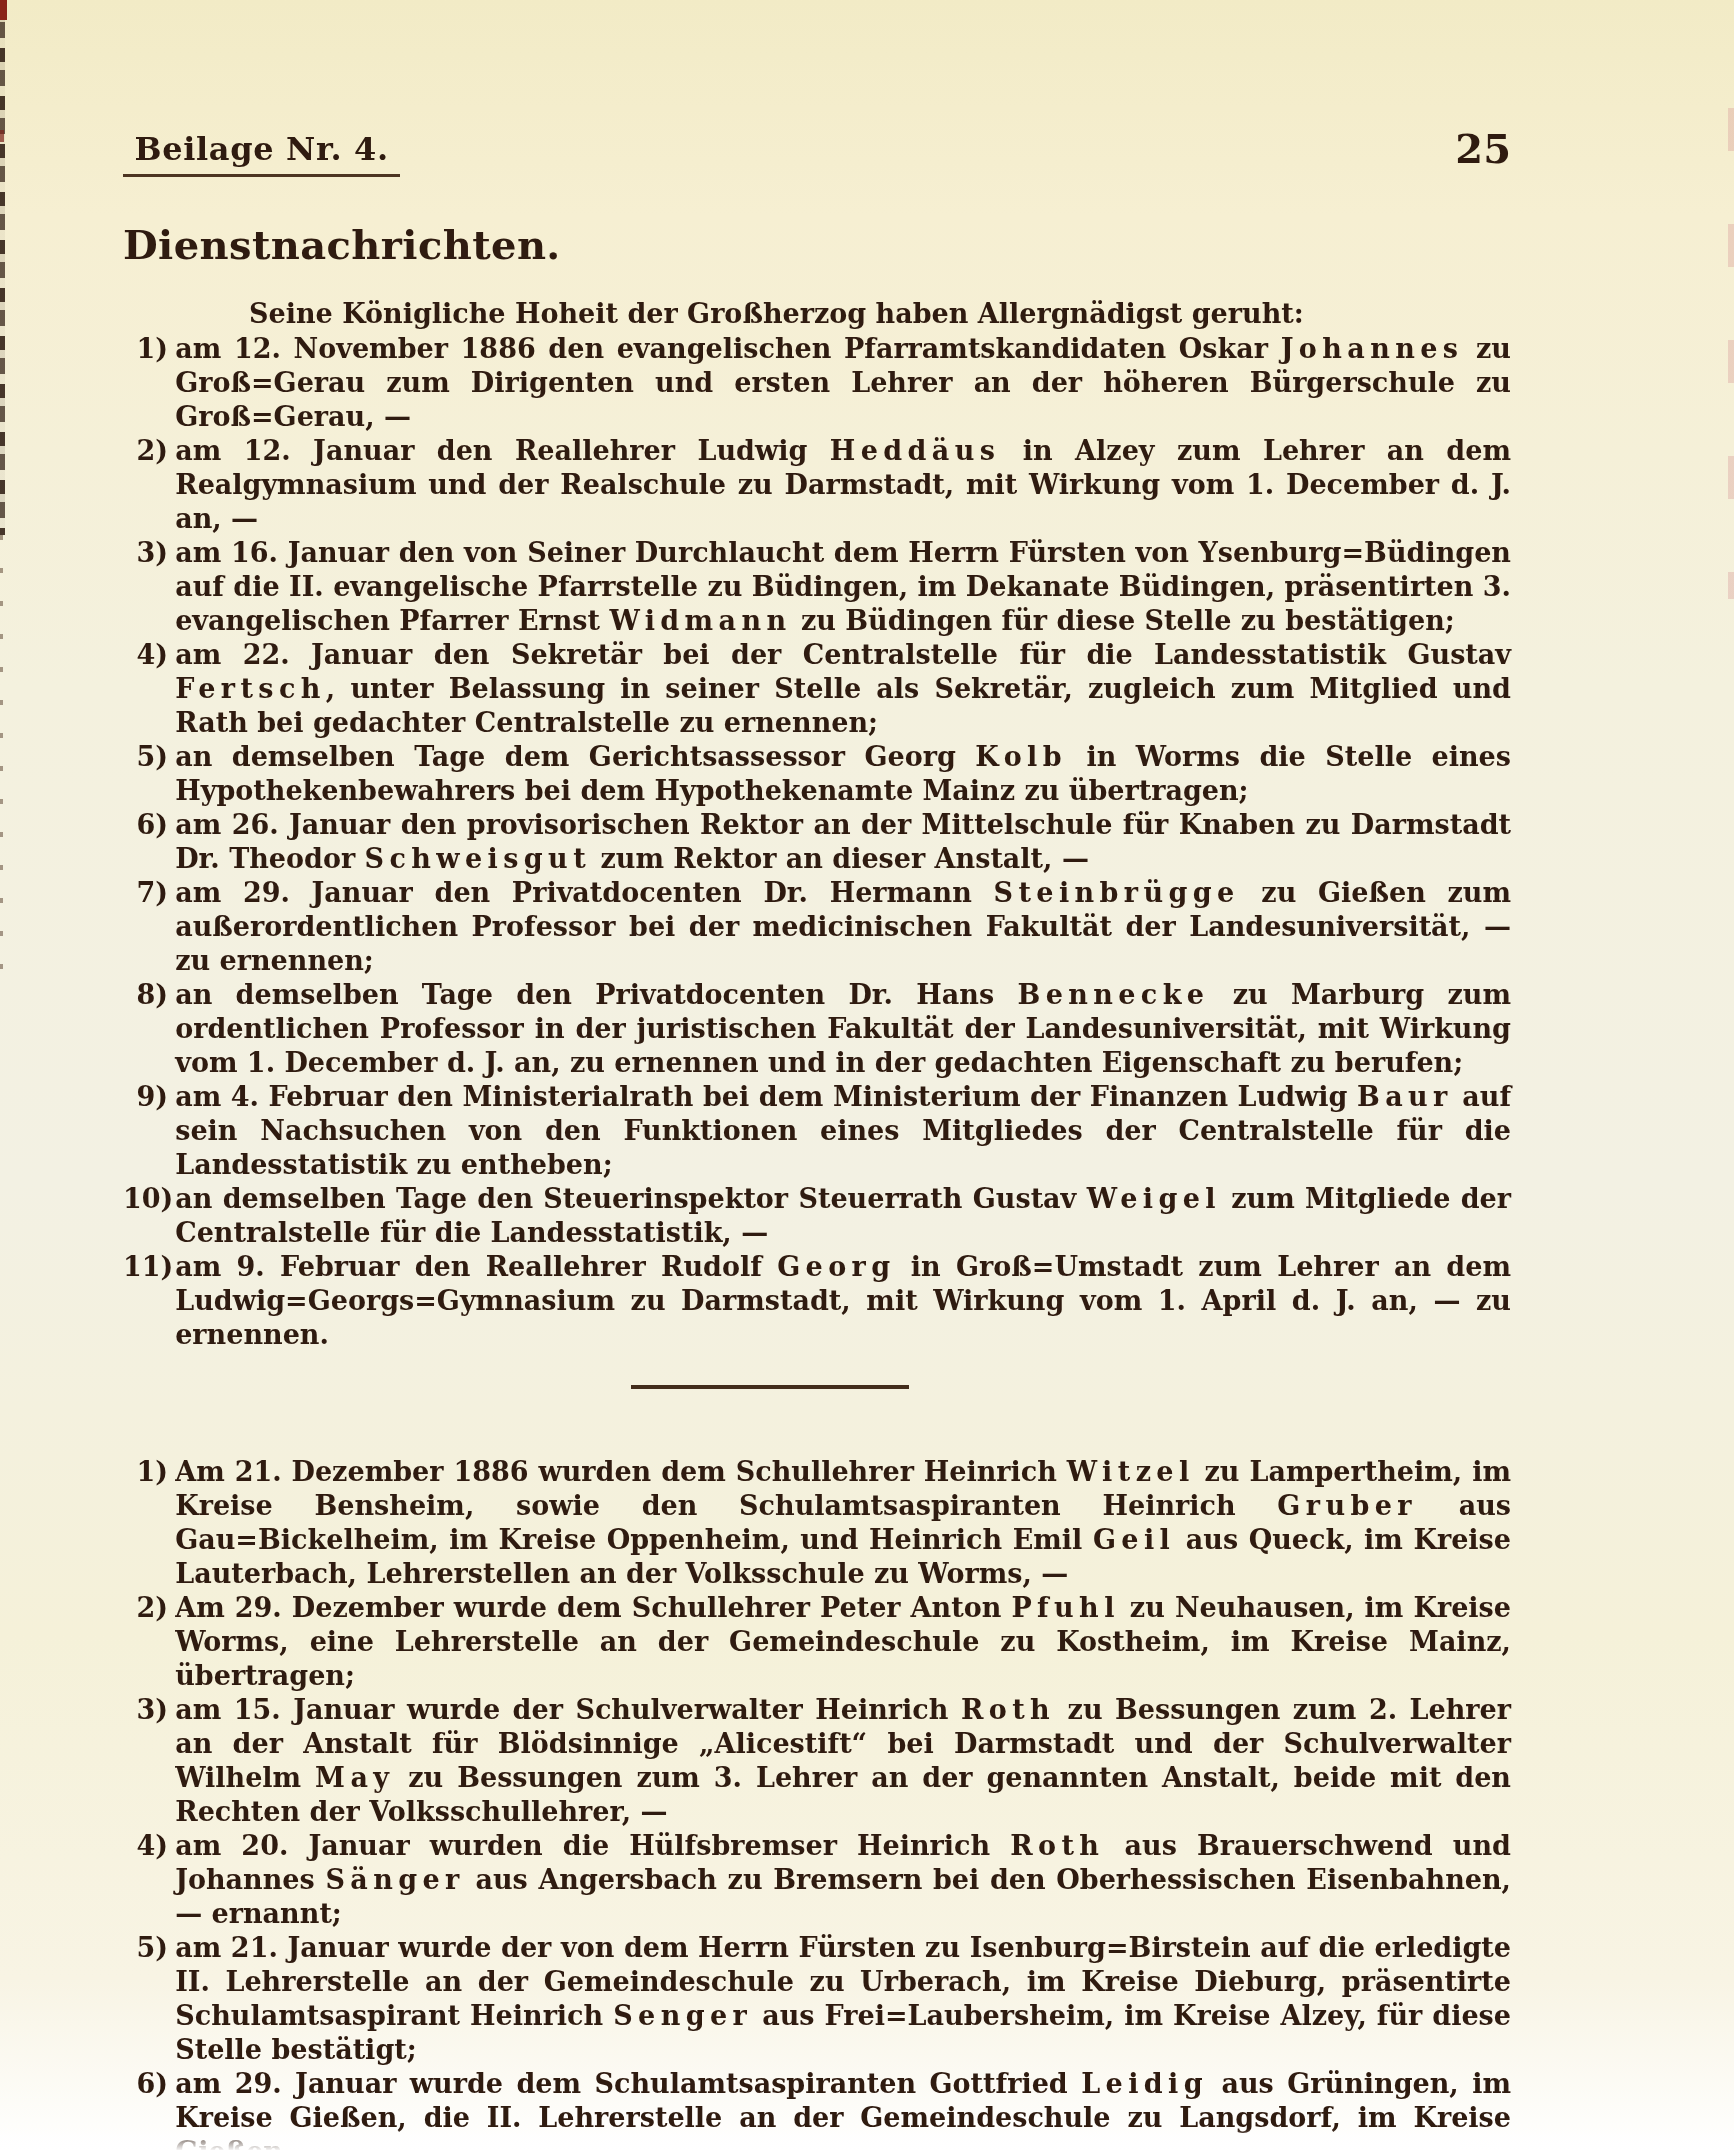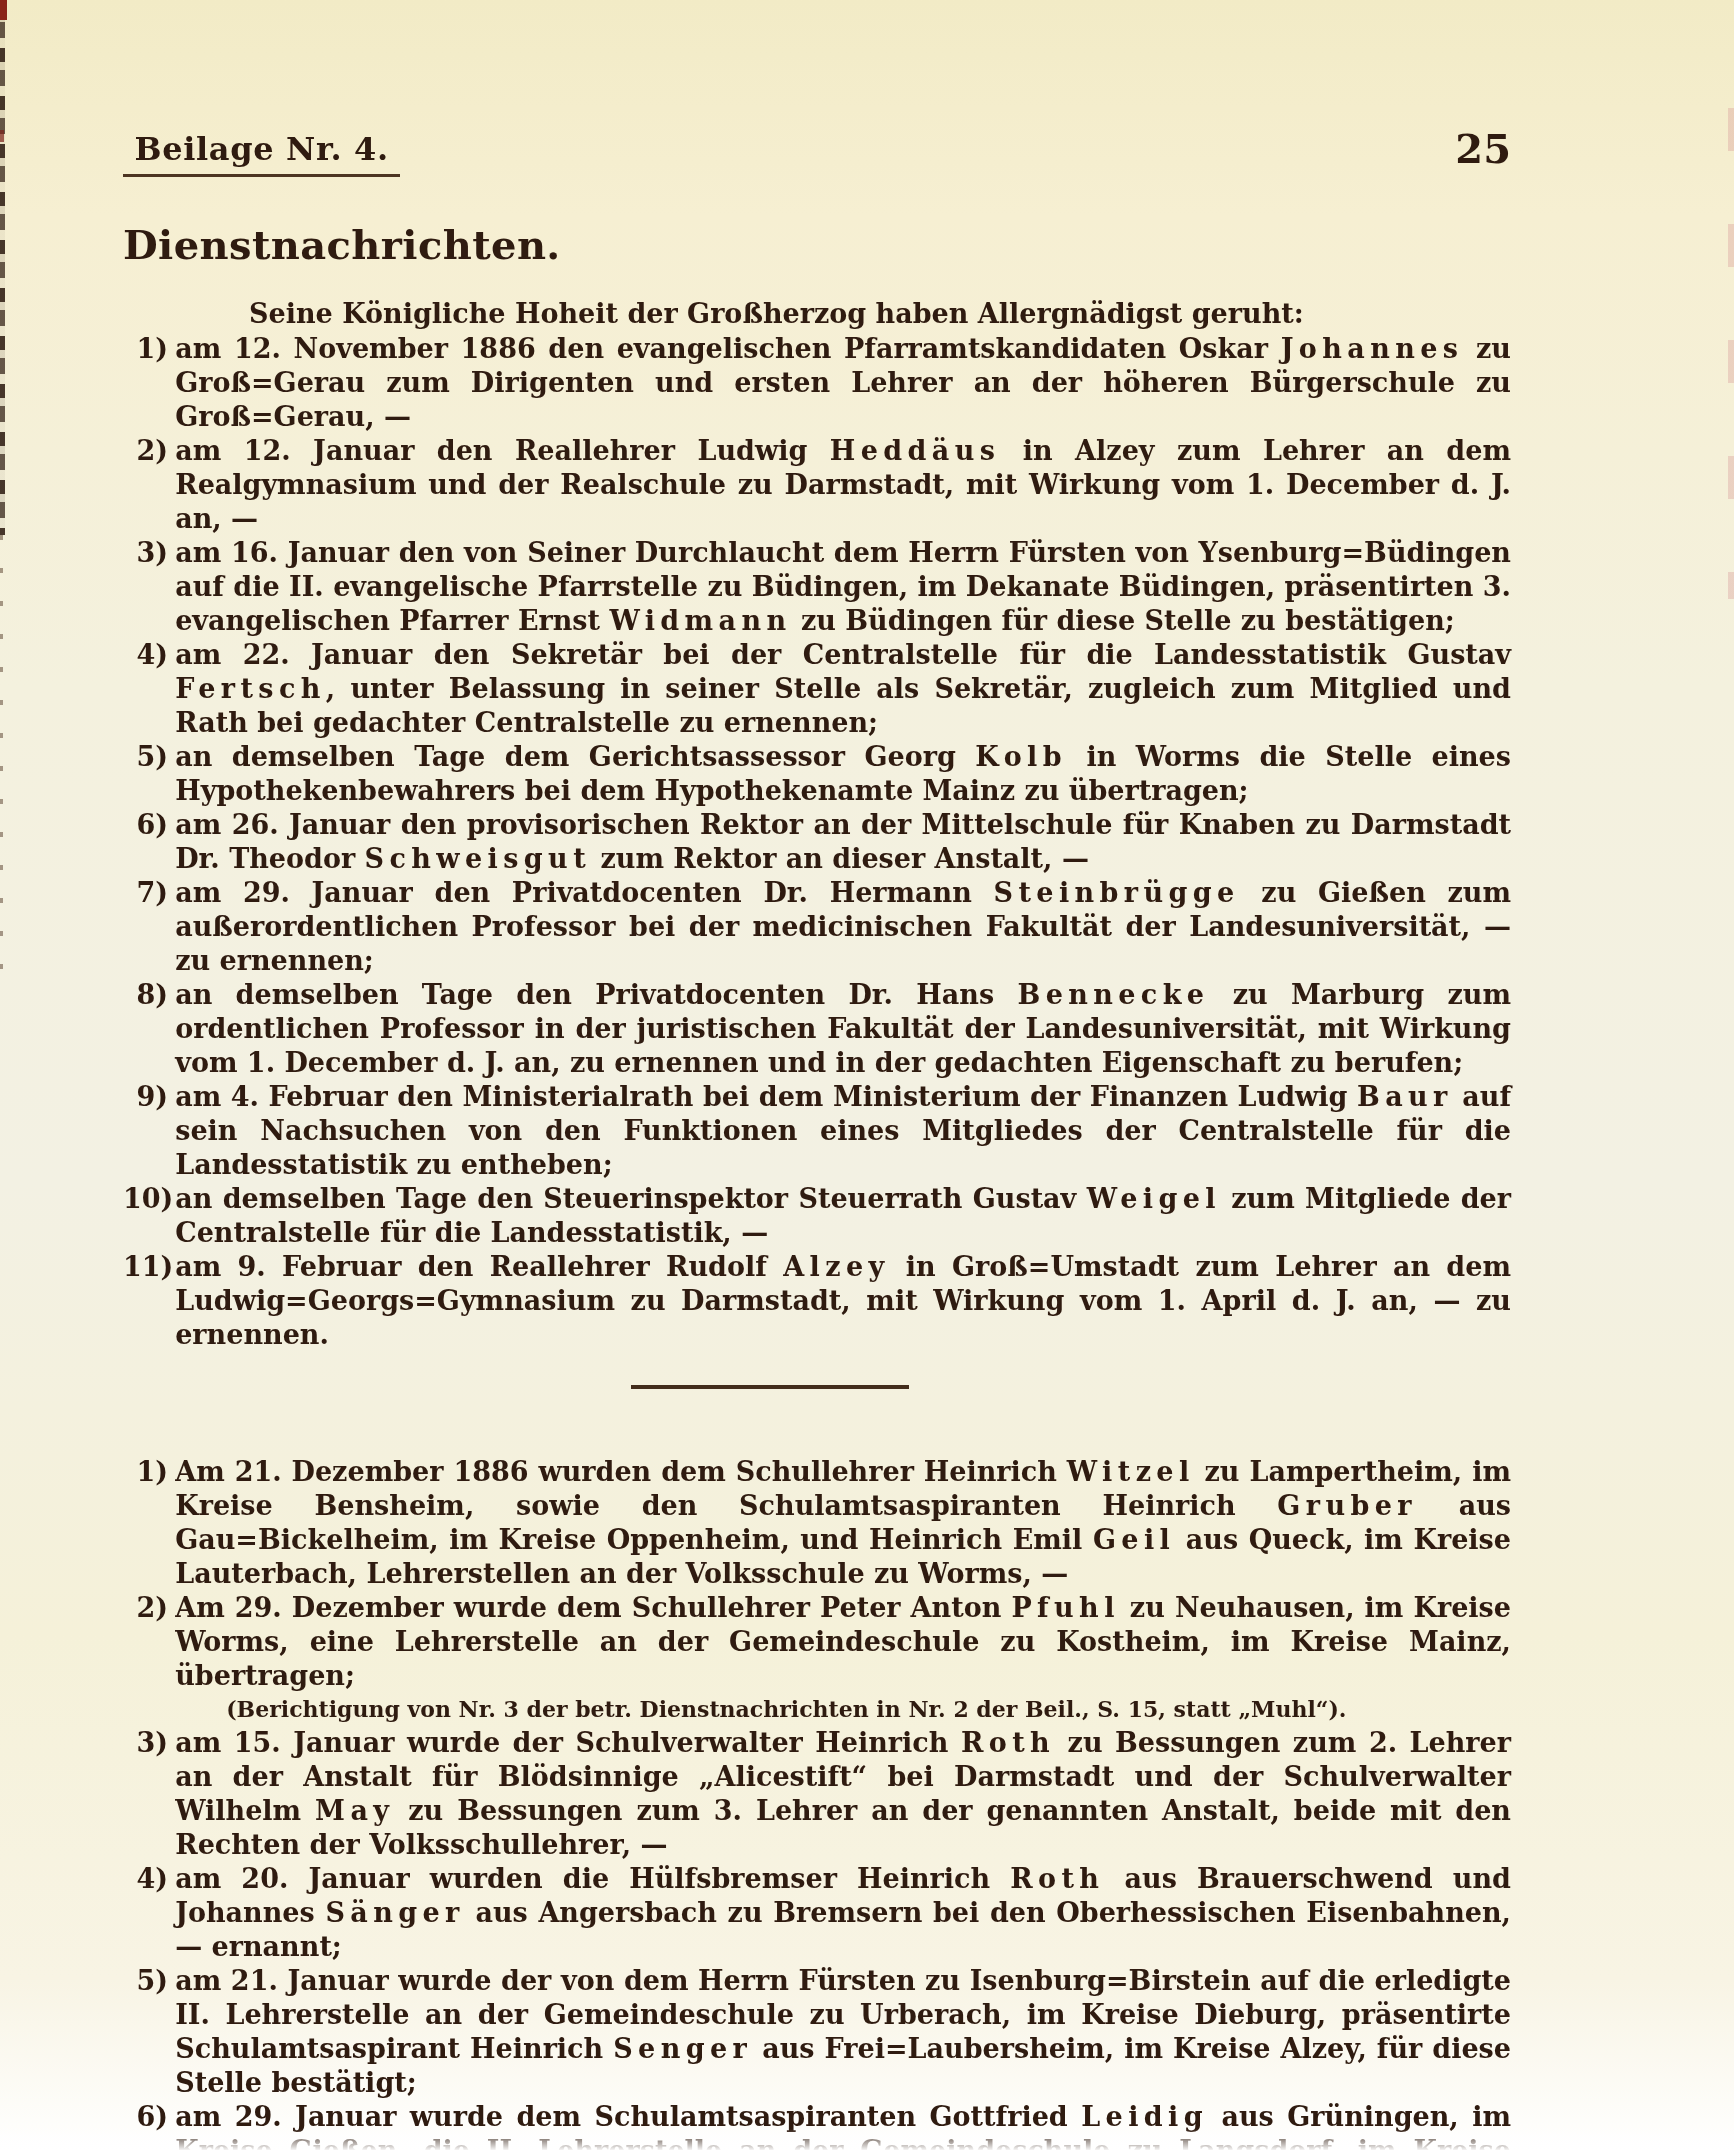--- a/index.html
+++ b/index.html
@@ -93,36 +93,36 @@
       <div class="item">
         <div class="num">9)</div>
         <div class="txt"><span>am 4. Februar den Ministerialrath bei dem Ministerium der Finanzen Ludwig </span><span class="sperr">Baur</span><span> auf sein Nachsuchen von den Funktionen eines Mitgliedes der Centralstelle für die Landesstatistik zu entheben;</span></div>
       </div>
       <div class="item">
         <div class="num">10)</div>
         <div class="txt"><span>an demselben Tage den Steuerinspektor Steuerrath Gustav </span><span class="sperr">Weigel</span><span> zum Mitgliede der Centralstelle für die Landesstatistik, —</span></div>
       </div>
       <div class="item">
         <div class="num">11)</div>
-        <div class="txt"><span>am 9. Februar den Reallehrer Rudolf </span><span class="sperr">Alzey</span><span> in Groß=Umstadt zum Lehrer an dem Ludwig=Georgs=Gymnasium zu Darmstadt, mit Wirkung vom 1. April d. J. an, — zu ernennen.</span></div>
+        <div class="txt"><span>am 9. Februar den Reallehrer Rudolf </span><span class="sperr">Georg</span><span> in Groß=Umstadt zum Lehrer an dem Ludwig=Georgs=Gymnasium zu Darmstadt, mit Wirkung vom 1. April d. J. an, — zu ernennen.</span></div>
       </div>
     </div>
 
   <div class="divider">
     <div class="divider-line"></div>
   </div>
 
   <div class="list">
       <div class="item">
         <div class="num">1)</div>
         <div class="txt"><span>Am 21. Dezember 1886 wurden dem Schullehrer Heinrich </span><span class="sperr">Witzel</span><span> zu Lampertheim, im Kreise Bensheim, sowie den Schulamtsaspiranten Heinrich </span><span class="sperr">Gruber</span><span> aus Gau=Bickelheim, im Kreise Oppenheim, und Heinrich Emil </span><span class="sperr">Geil</span><span> aus Queck, im Kreise Lauterbach, Lehrerstellen an der Volksschule zu Worms, —</span></div>
       </div>
       <div class="item">
         <div class="num">2)</div>
-        <div class="txt"><span>Am 29. Dezember wurde dem Schullehrer Peter Anton </span><span class="sperr">Pfuhl</span><span> zu Neuhausen, im Kreise Worms, eine Lehrerstelle an der Gemeindeschule zu Kostheim, im Kreise Mainz, übertragen;</span><div class="note">(Berichtigung von Nr. 3 der betr. Dienstnachrichten in Nr. 2 der Beil., S. 15, statt „Muhl“).</div></div>
+        <div class="txt"><span>Am 29. Dezember wurde dem Schullehrer Peter Anton </span><span class="sperr">Pfuhl</span><span> zu Neuhausen, im Kreise Worms, eine Lehrerstelle an der Gemeindeschule zu Kostheim, im Kreise Mainz, übertragen;</span></div>
       </div>
       <div class="item">
         <div class="num">3)</div>
         <div class="txt"><span>am 15. Januar wurde der Schulverwalter Heinrich </span><span class="sperr">Roth</span><span> zu Bessungen zum 2. Lehrer an der Anstalt für Blödsinnige „Alicestift“ bei Darmstadt und der Schulverwalter Wilhelm </span><span class="sperr">May</span><span> zu Bessungen zum 3. Lehrer an der genannten Anstalt, beide mit den Rechten der Volksschullehrer, —</span></div>
       </div>
       <div class="item">
         <div class="num">4)</div>
         <div class="txt"><span>am 20. Januar wurden die Hülfsbremser Heinrich </span><span class="sperr">Roth</span><span> aus Brauerschwend und Johannes </span><span class="sperr">Sänger</span><span> aus Angersbach zu Bremsern bei den Oberhessischen Eisenbahnen, — ernannt;</span></div>
       </div>
       <div class="item">

